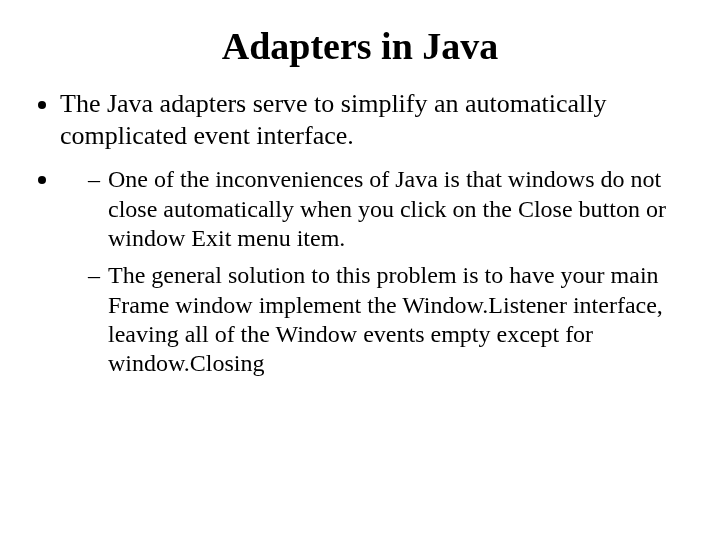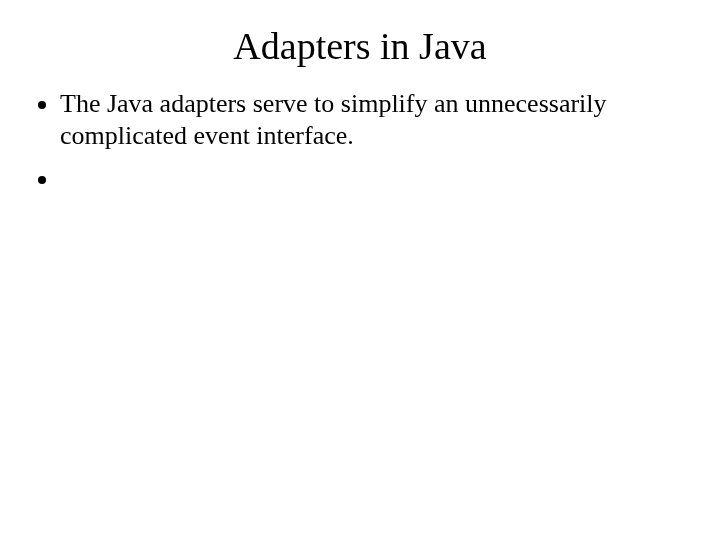--- a/index.html
+++ b/index.html
@@ -13,21 +13,21 @@
   }
   .slide {
     box-sizing: border-box;
     width: 720px;
     height: 540px;
     padding: 18px 28px 24px 28px;
   }
   .title {
     text-align: center;
     font-size: 38px;
-    font-weight: 400;
+    font-weight: 700;
     margin: 6px 0 20px 0;
   }
   ul.level1 {
     list-style: disc;
     margin: 0;
     padding-left: 32px;
   }
   ul.level1 > li {
     font-size: 26px;
     line-height: 1.22;
@@ -52,19 +52,21 @@
     top: 0;
   }
 </style>
 </head>
 <body>
 
 <div class="slide">
   <h1 class="title">Adapters in Java</h1>
 
   <ul class="level1">
-    <li>The Java adapters serve to simplify an unnecessarily complicated event interface.</li>
+    <li>The Java adapters serve to simplify an automatically complicated event interface.</li>
     <li>
       <ul class="level2">
+        <li>One of the inconveniences of Java is that windows do not close automatically when you click on the Close button or window Exit menu item.</li>
+        <li>The general solution to this problem is to have your main Frame window implement the Window.Listener interface, leaving all of the Window events empty except for window.Closing</li>
       </ul>
     </li>
   </ul>
 </div>
 
 </body></html>

